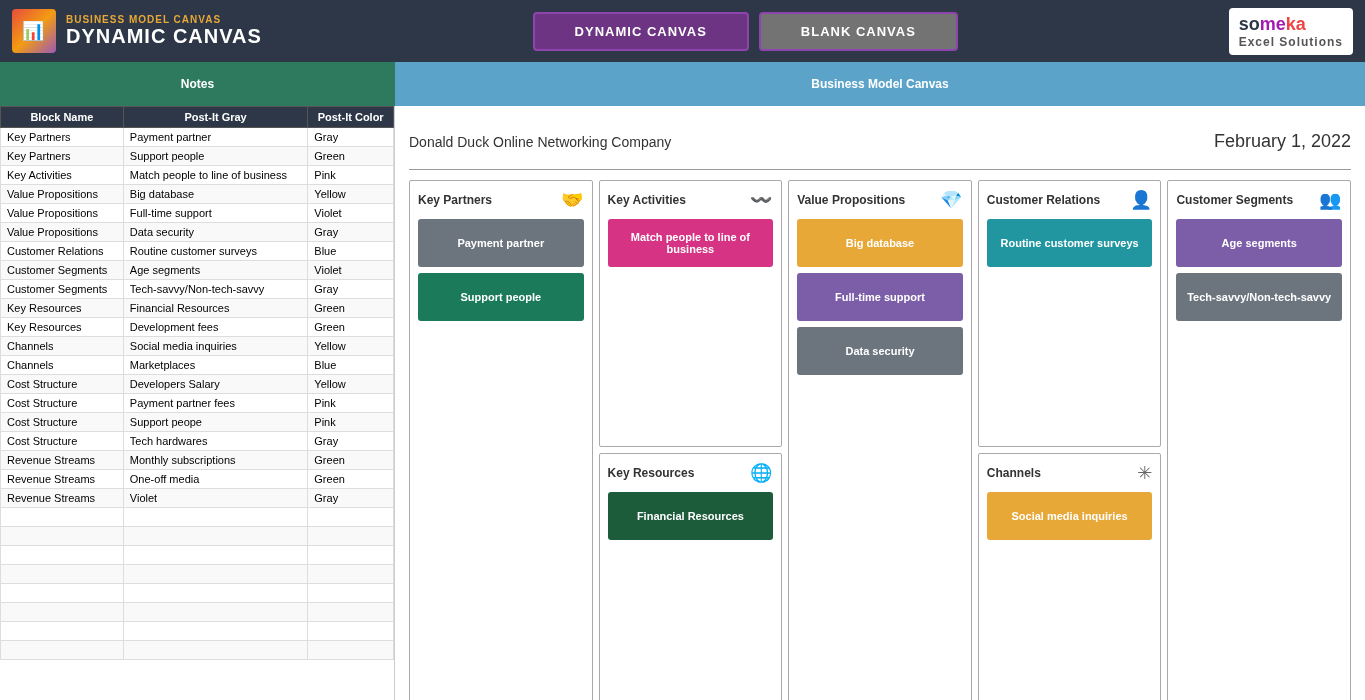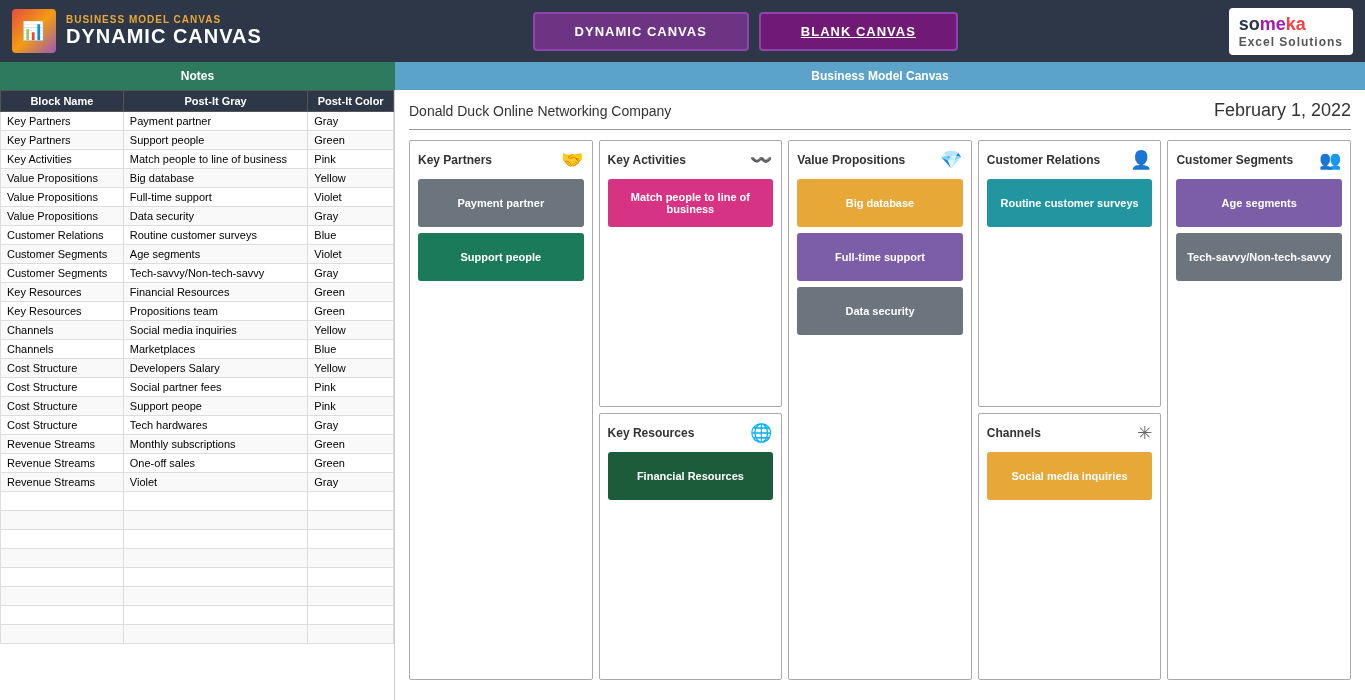--- a/index.html
+++ b/index.html
@@ -53,36 +53,36 @@
       padding: 10px 40px;
       border: 2px solid #8e44ad;
       border-radius: 4px;
       font-size: 13px;
       font-weight: bold;
       letter-spacing: 1px;
       cursor: pointer;
       color: white;
     }
     .nav-btn.active { background: #6c3483; }
-    .nav-btn.inactive { background: #701a75; text-decoration: underline; }
+    .nav-btn.inactive { background: #737373; }
     .header-brand {
       background: white;
       padding: 6px 10px;
       border-radius: 4px;
       font-size: 14px;
       font-weight: bold;
       color: #2d3748;
       letter-spacing: 1px;
     }
     .header-brand span { color: #e8a838; }
 
     
     .section-bar {
       display: flex;
-      height: 28px;
+      height: 44px;
     }
     .section-notes {
       background: #2d7a5f;
       color: white;
       font-weight: bold;
       font-size: 12px;
       width: 395px;
       display: flex;
       align-items: center;
       justify-content: center;
@@ -138,22 +138,23 @@
       flex: 1;
       padding: 10px 14px;
       overflow-y: auto;
       background: #fff;
     }
     .canvas-header {
       display: flex;
       justify-content: space-between;
       align-items: center;
       margin-bottom: 10px;
-      padding-bottom: 8px;
+      padding-bottom: 17px;
       border-bottom: 1px solid #999;
+      margin-top: 15px;
     }
     .canvas-company { font-size: 14px; color: #333; }
     .canvas-date { font-size: 18px; color: #333; }
 
     .canvas-block {
       border: 1.5px solid #aaa;
       border-radius: 2px;
       padding: 8px;
       display: flex;
       flex-direction: column;
@@ -285,61 +286,61 @@
             <td>Tech-savvy/Non-tech-savvy</td>
             <td>Gray</td>
           </tr>
           <tr>
             <td>Key Resources</td>
             <td>Financial Resources</td>
             <td>Green</td>
           </tr>
           <tr>
             <td>Key Resources</td>
-            <td>Propositions team</td>
+            <td>Development fees</td>
             <td>Green</td>
           </tr>
           <tr>
             <td>Channels</td>
             <td>Social media inquiries</td>
             <td>Yellow</td>
           </tr>
           <tr>
             <td>Channels</td>
             <td>Marketplaces</td>
             <td>Blue</td>
           </tr>
           <tr>
             <td>Cost Structure</td>
             <td>Developers Salary</td>
             <td>Yellow</td>
           </tr>
           <tr>
             <td>Cost Structure</td>
-            <td>Social partner fees</td>
+            <td>Payment partner fees</td>
             <td>Pink</td>
           </tr>
           <tr>
             <td>Cost Structure</td>
             <td>Support peope</td>
             <td>Pink</td>
           </tr>
           <tr>
             <td>Cost Structure</td>
             <td>Tech hardwares</td>
             <td>Gray</td>
           </tr>
           <tr>
             <td>Revenue Streams</td>
             <td>Monthly subscriptions</td>
             <td>Green</td>
           </tr>
           <tr>
             <td>Revenue Streams</td>
-            <td>One-off sales</td>
+            <td>One-off media</td>
             <td>Green</td>
           </tr>
           <tr>
             <td>Revenue Streams</td>
             <td>Violet</td>
             <td>Gray</td>
           </tr>
           <tr>
             <td>&nbsp;</td>
             <td>&nbsp;</td>

